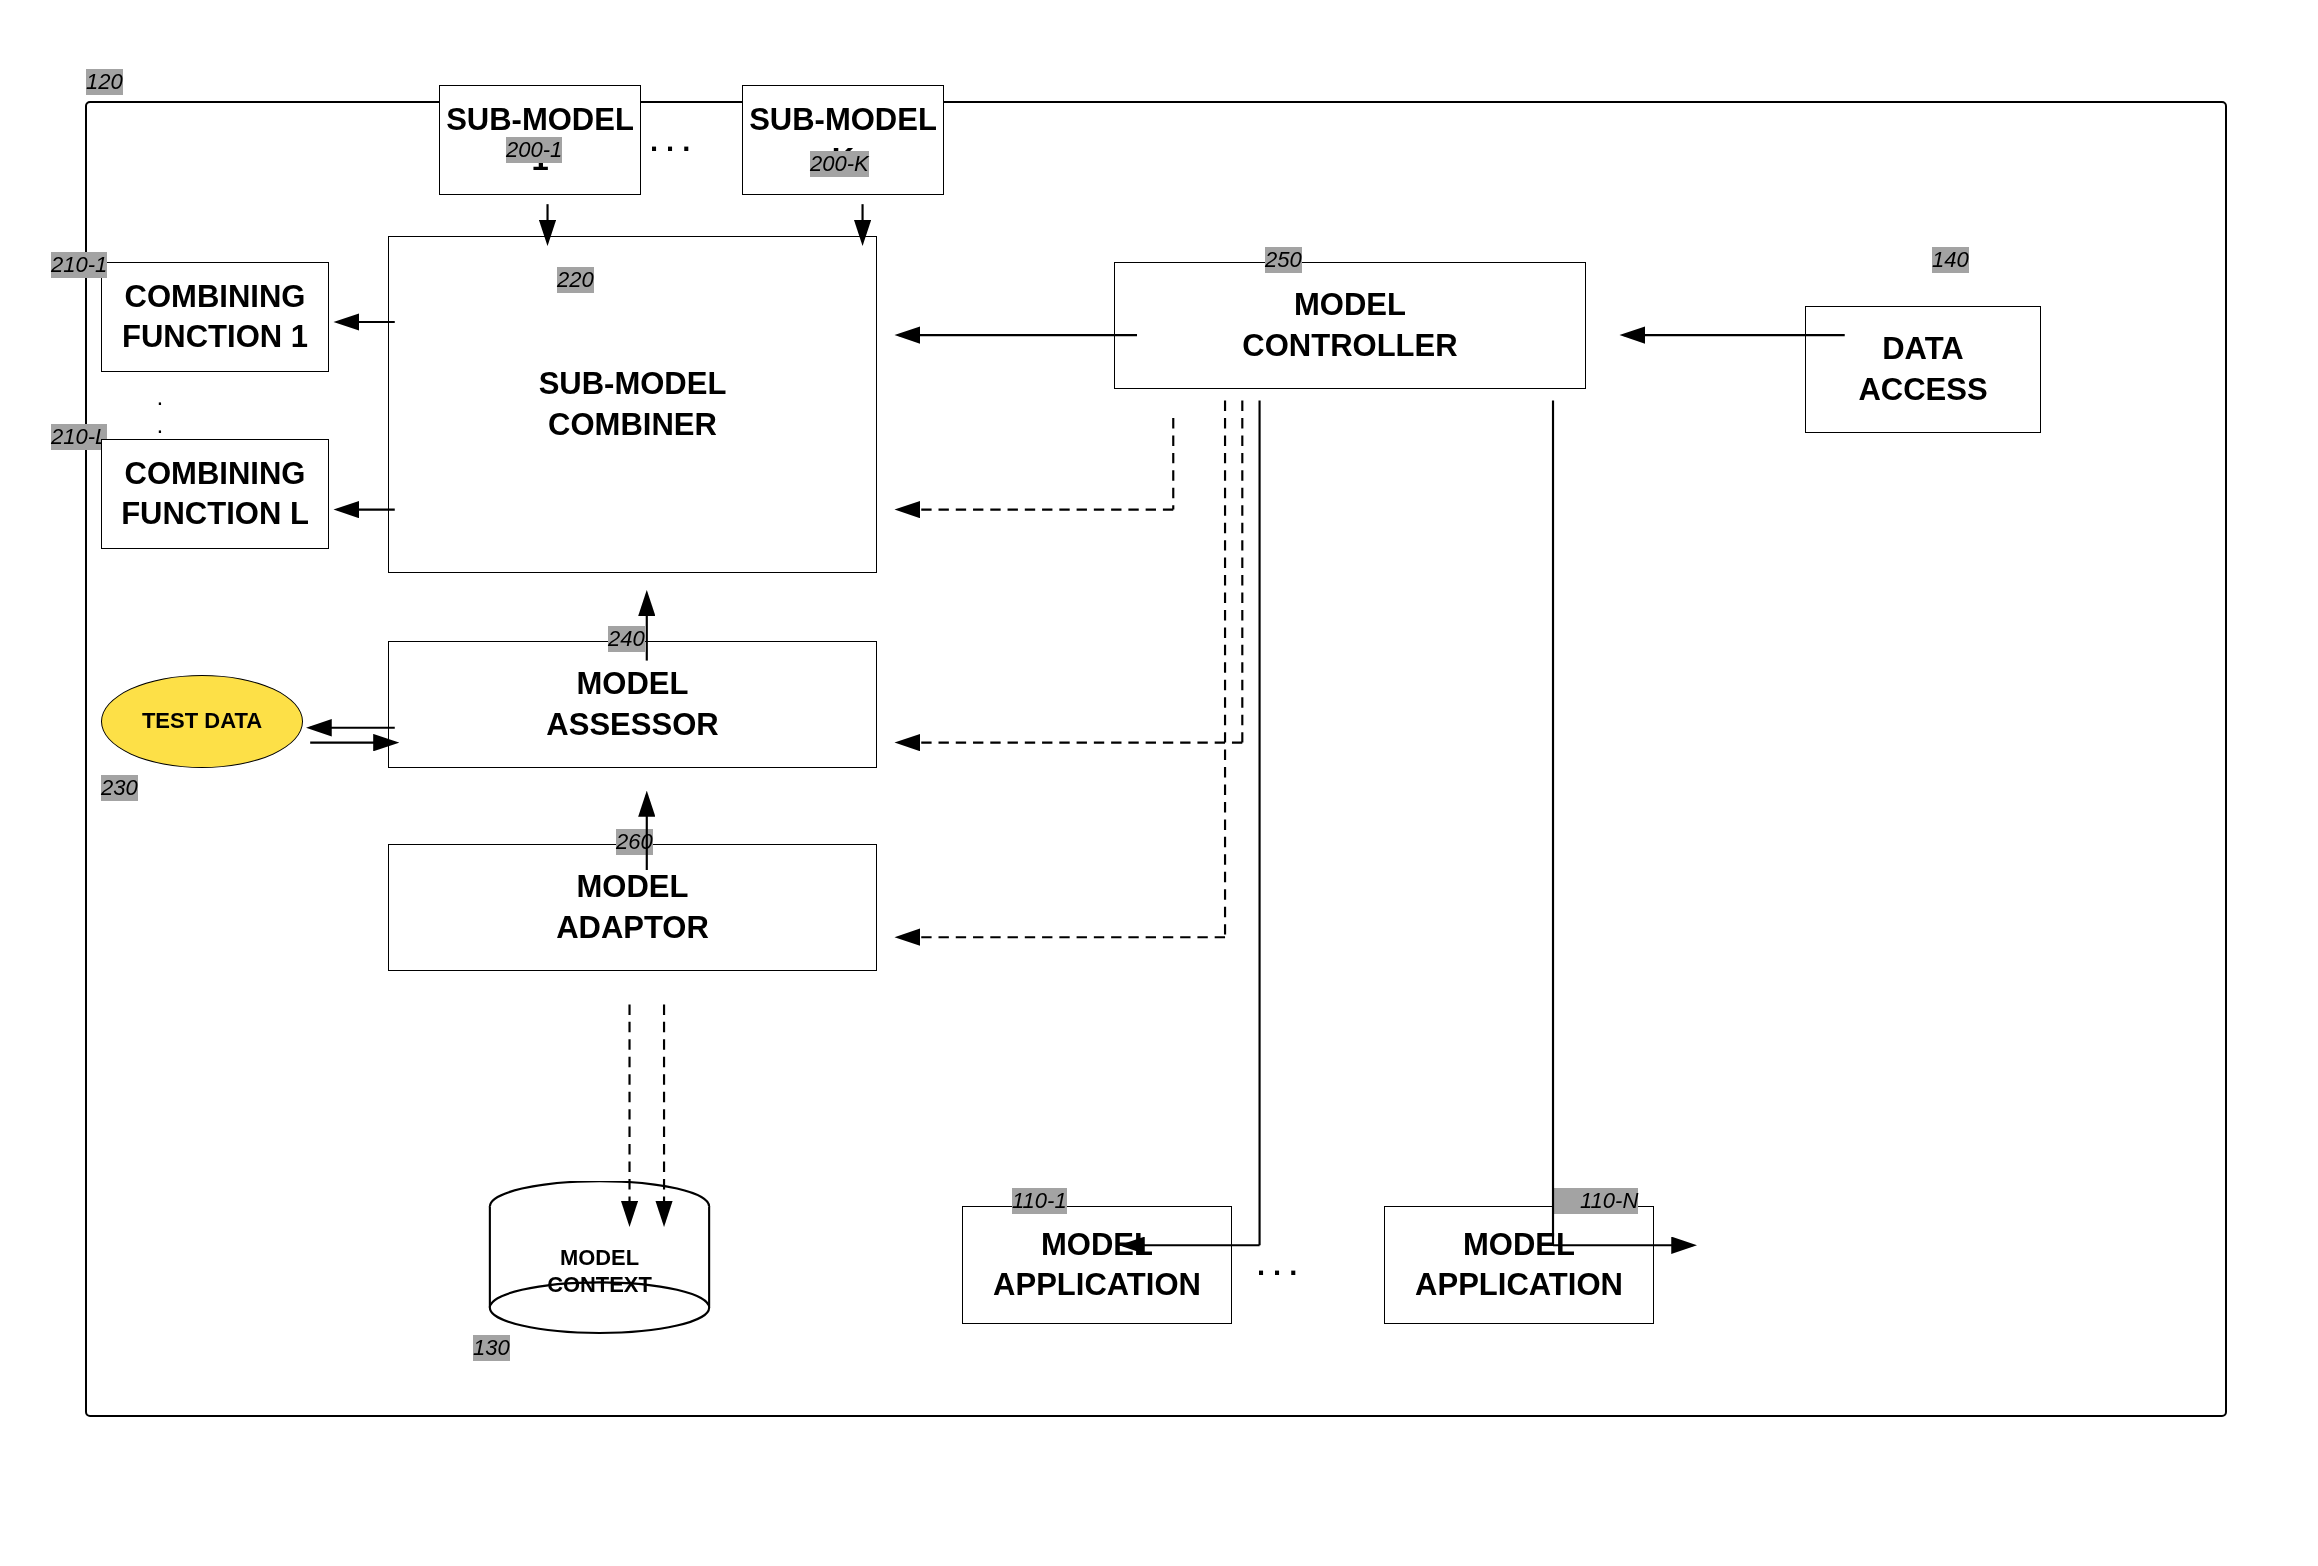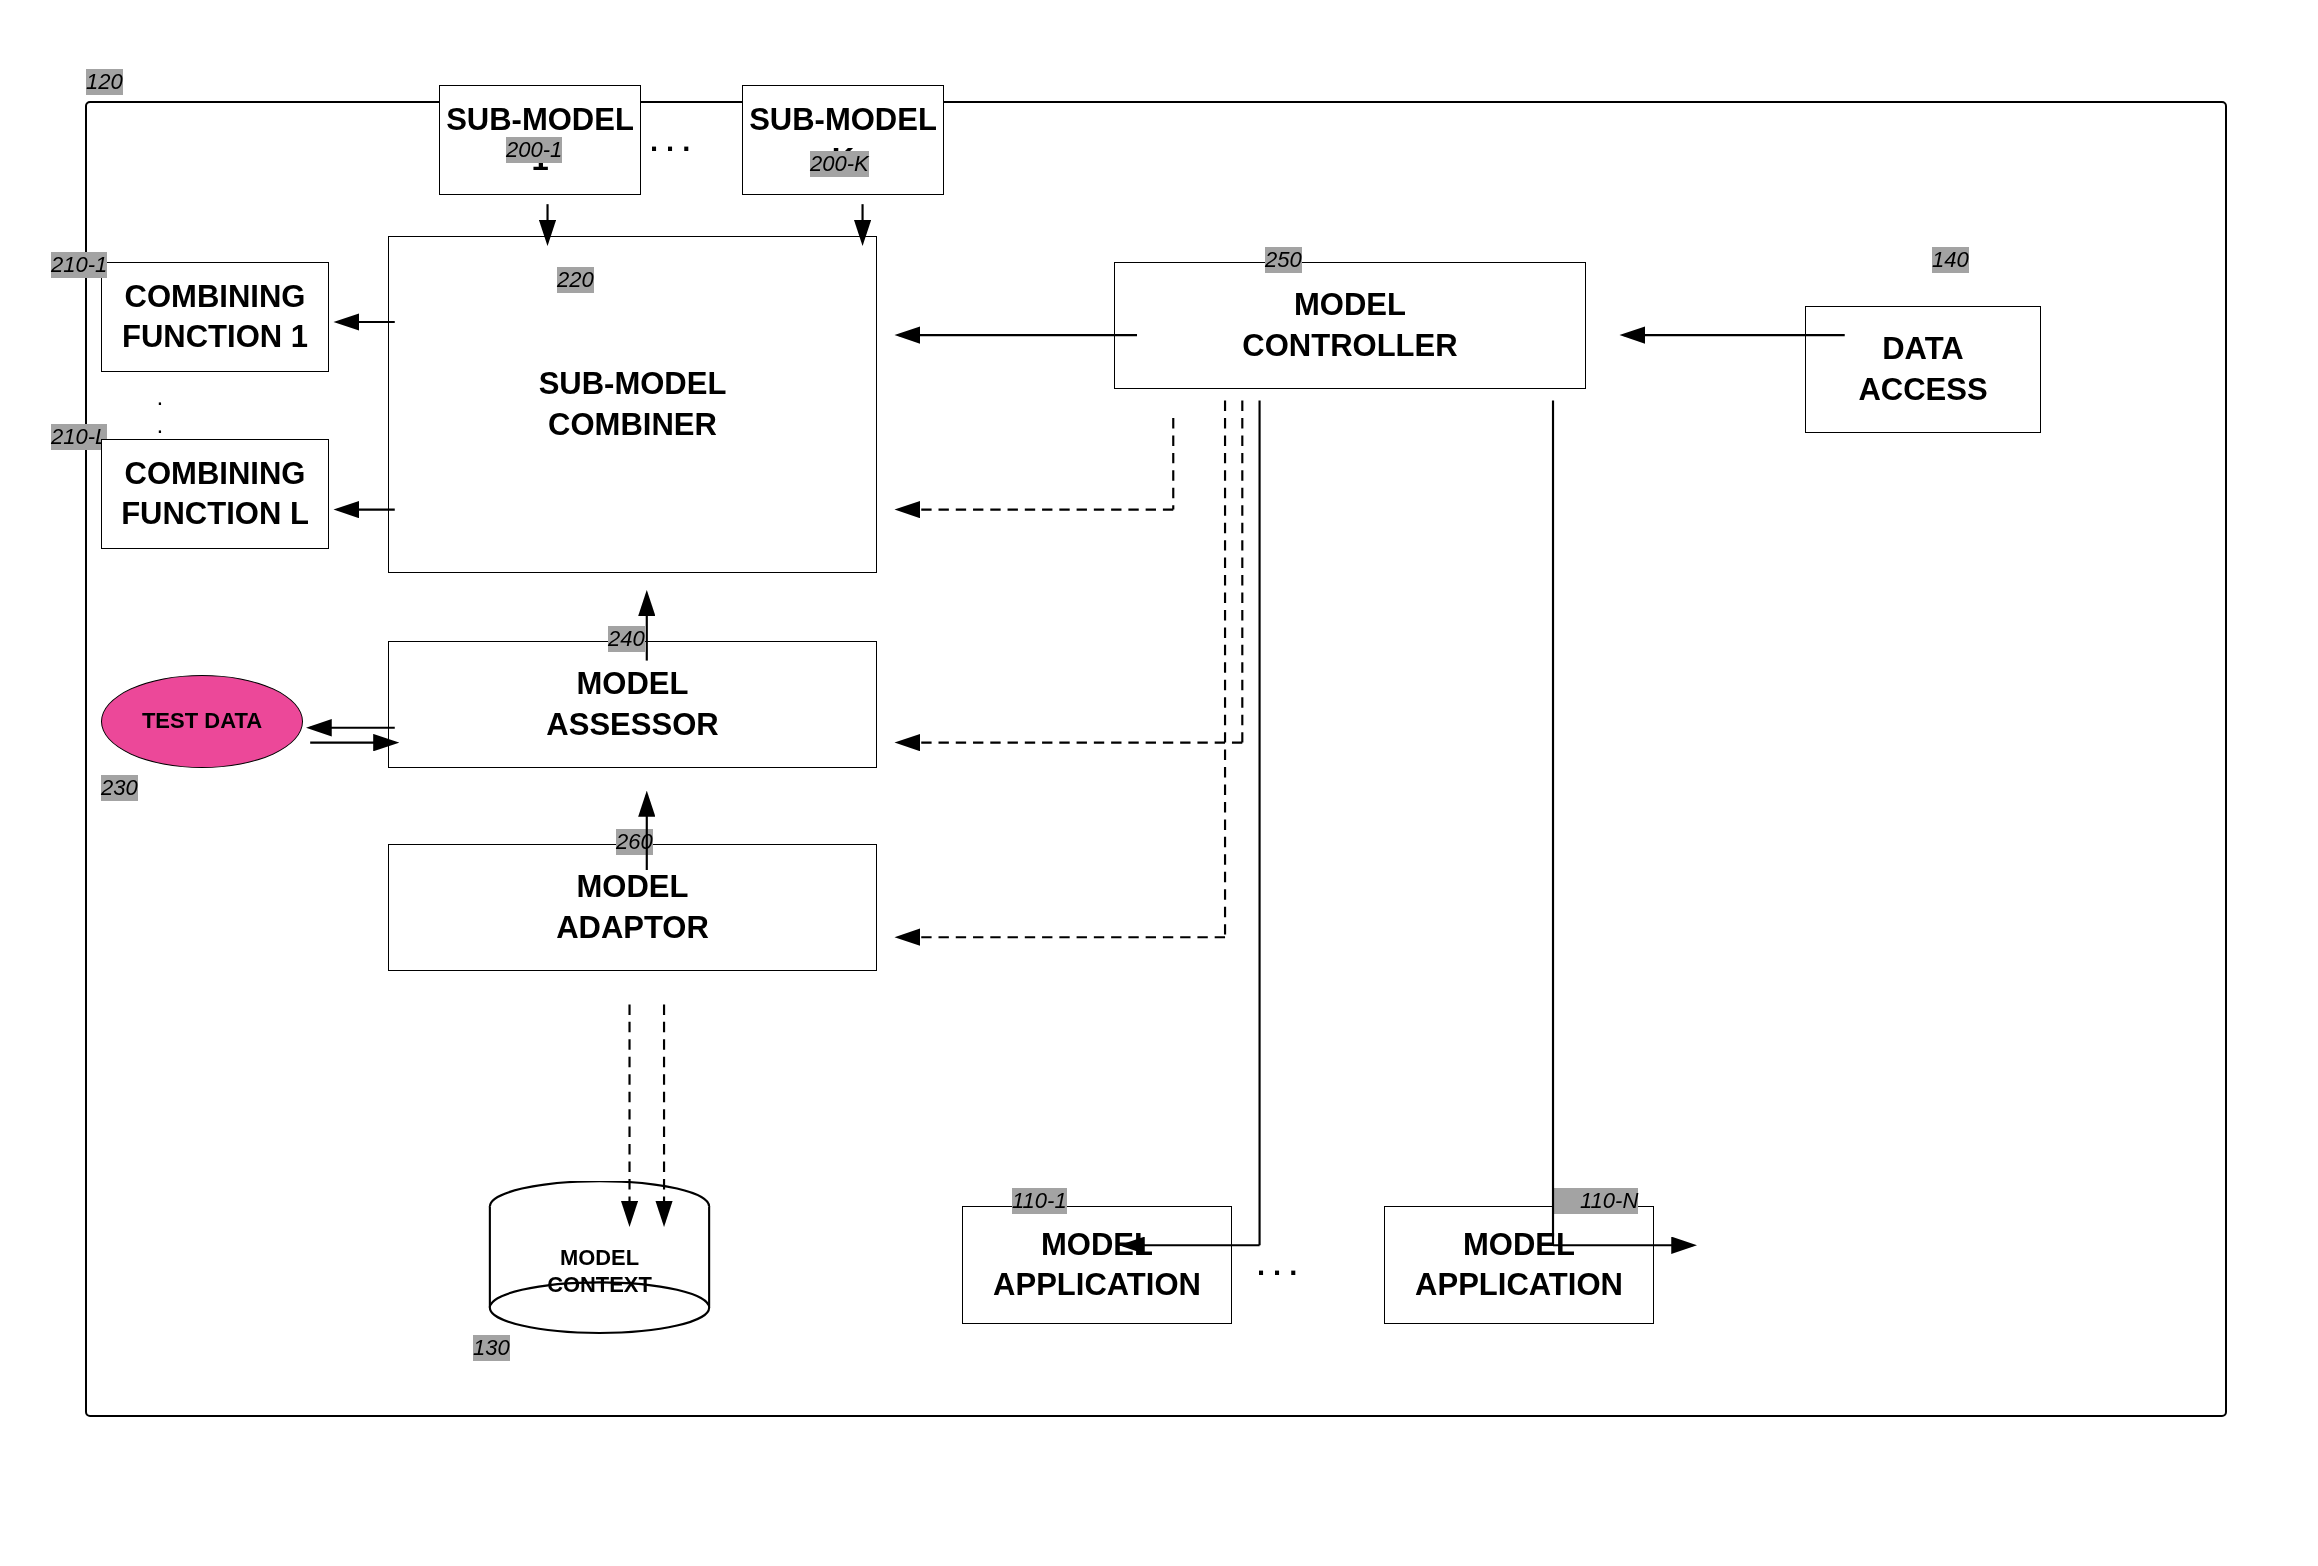--- a/index.html
+++ b/index.html
@@ -140,21 +140,21 @@
       width: 202px;
       height: 93px;
       border: 1.7px solid #000;
       border-radius: 50%;
       display: flex;
       align-items: center;
       justify-content: center;
       text-align: center;
       font-size: 22px;
       font-weight: bold;
-      background: #ec4899;
+      background: #fde047;
       line-height: 1.3;
     }
 
     
     .arrows-svg {
       position: absolute;
       top: 0;
       left: 0;
       width: 100%;
       height: 100%;

